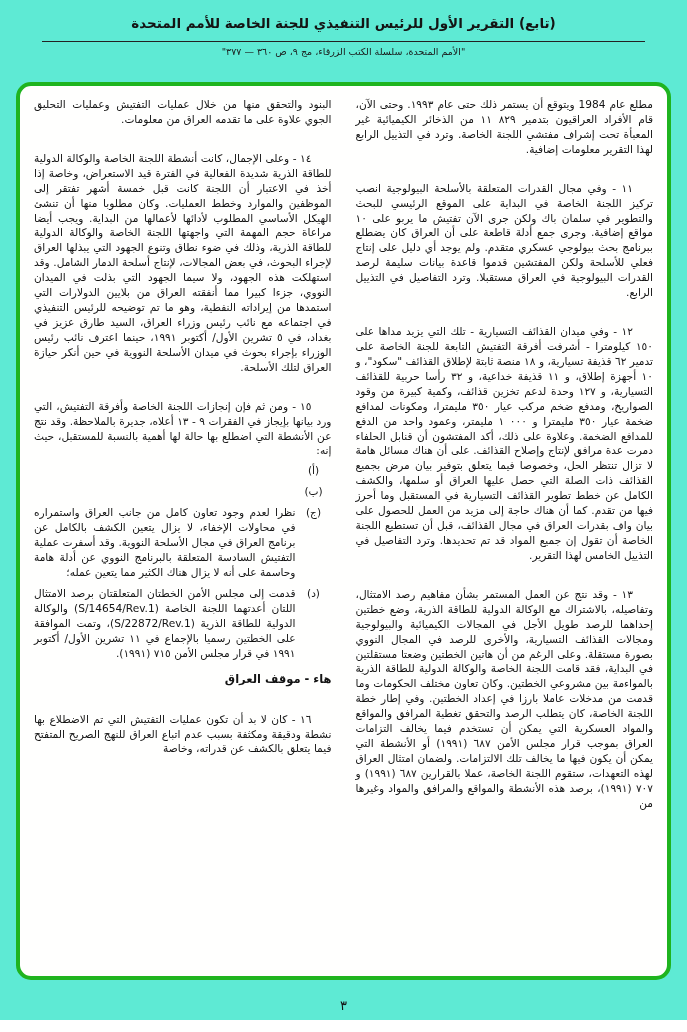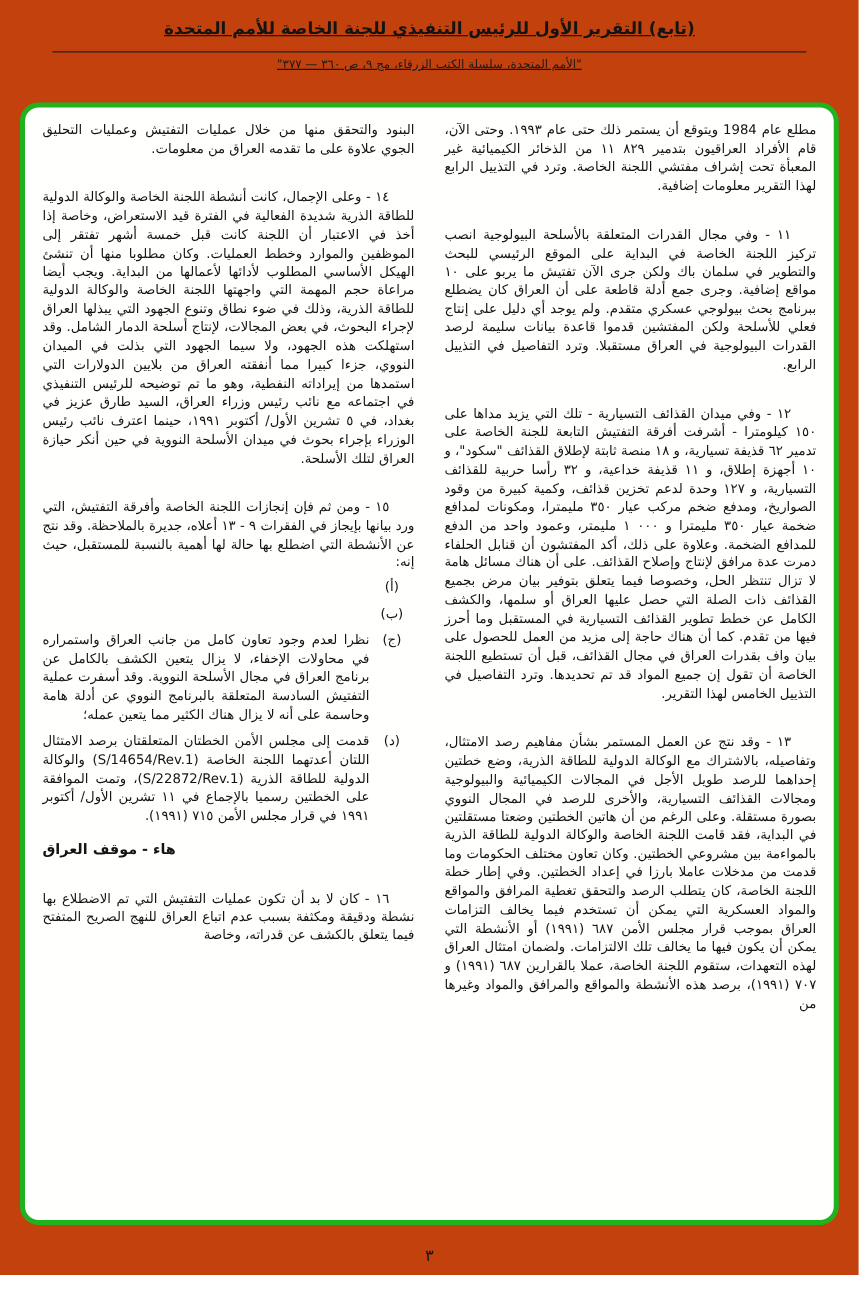--- a/index.html
+++ b/index.html
@@ -1,24 +1,23 @@
 <!DOCTYPE html>
 <html lang="ar" dir="rtl"><head>
 <meta charset="utf-8">
 <style>
   * { box-sizing: border-box; }
   html, body { margin: 0; padding: 0; background: #ffffff; }
   .page {
     width: 687px; height: 1020px;
     margin: 0 auto; position: relative;
-    background: #c2410c;
+    background: #5eead4;
     direction: rtl;
     font-family: "DejaVu Sans", "Liberation Sans", sans-serif;
     color: #141414;
-    text-decoration: underline;
   }
   .header { padding: 13px 30px 0; text-align: center; }
   .doc-title {
     font-size: 13.5px; font-weight: 700; line-height: 1.5;
     margin: 0 auto; max-width: 470px;
   }
   .header-rule { border: 0; border-top: 1.5px solid #222; margin: 8px 12px 4px; }
   .source-note { font-size: 9.5px; margin-top: 1px; color: #1a1a1a; }
 
   .content-box {
@@ -31,21 +30,21 @@
     flex: 1 1 0; min-width: 0;
     font-size: 10.6px; line-height: 1.41;
     text-align: justify;
   }
   .para { margin: 0 0 5px; }
   .para.num { text-indent: 20px; margin-top: 24px; }
   .list-item { display: flex; margin: 3px 0 6px; }
   .marker { flex: 0 0 36px; text-align: center; }
   .item-text { flex: 1; text-align: justify; }
   .section-heading {
-    text-align: left; font-size: 11.5px; font-weight: 700;
+    text-align: right; font-size: 11.5px; font-weight: 700;
     margin: 11px 0 9px;
   }
   .footer {
     position: absolute; bottom: 7px; left: 0; right: 0;
     text-align: center; font-size: 13px;
   }
 </style>
 </head>
 <body>
 

